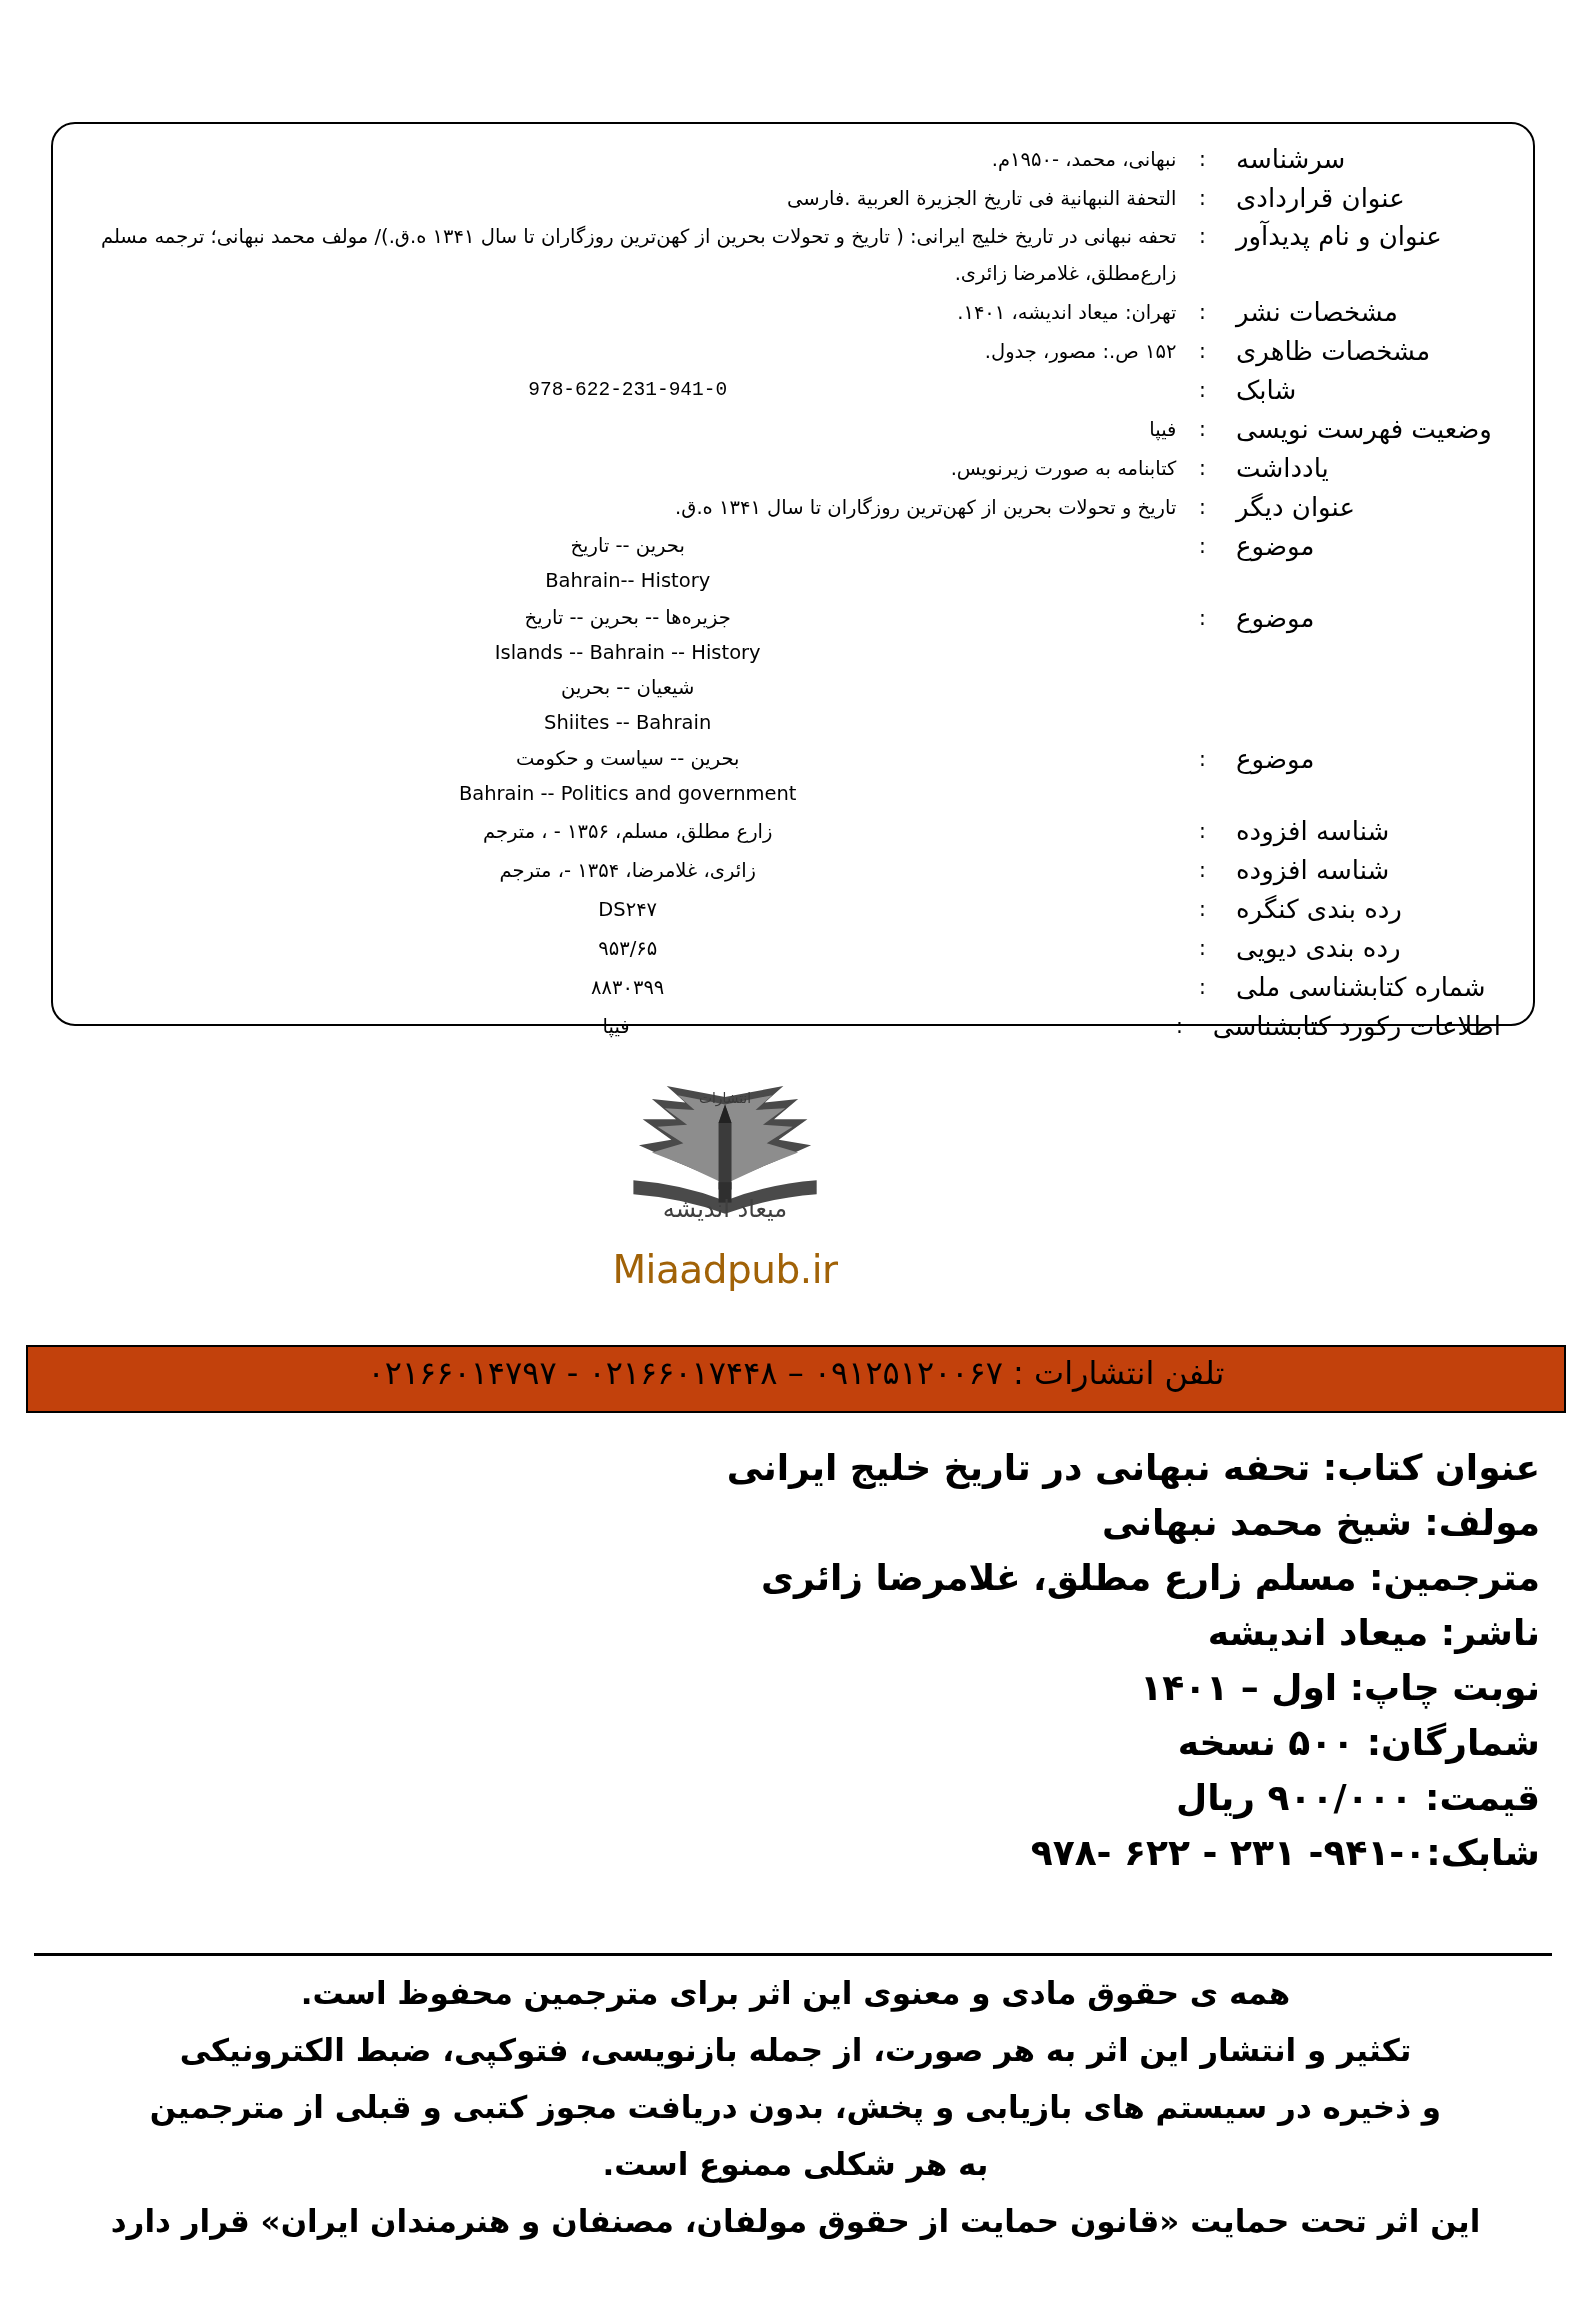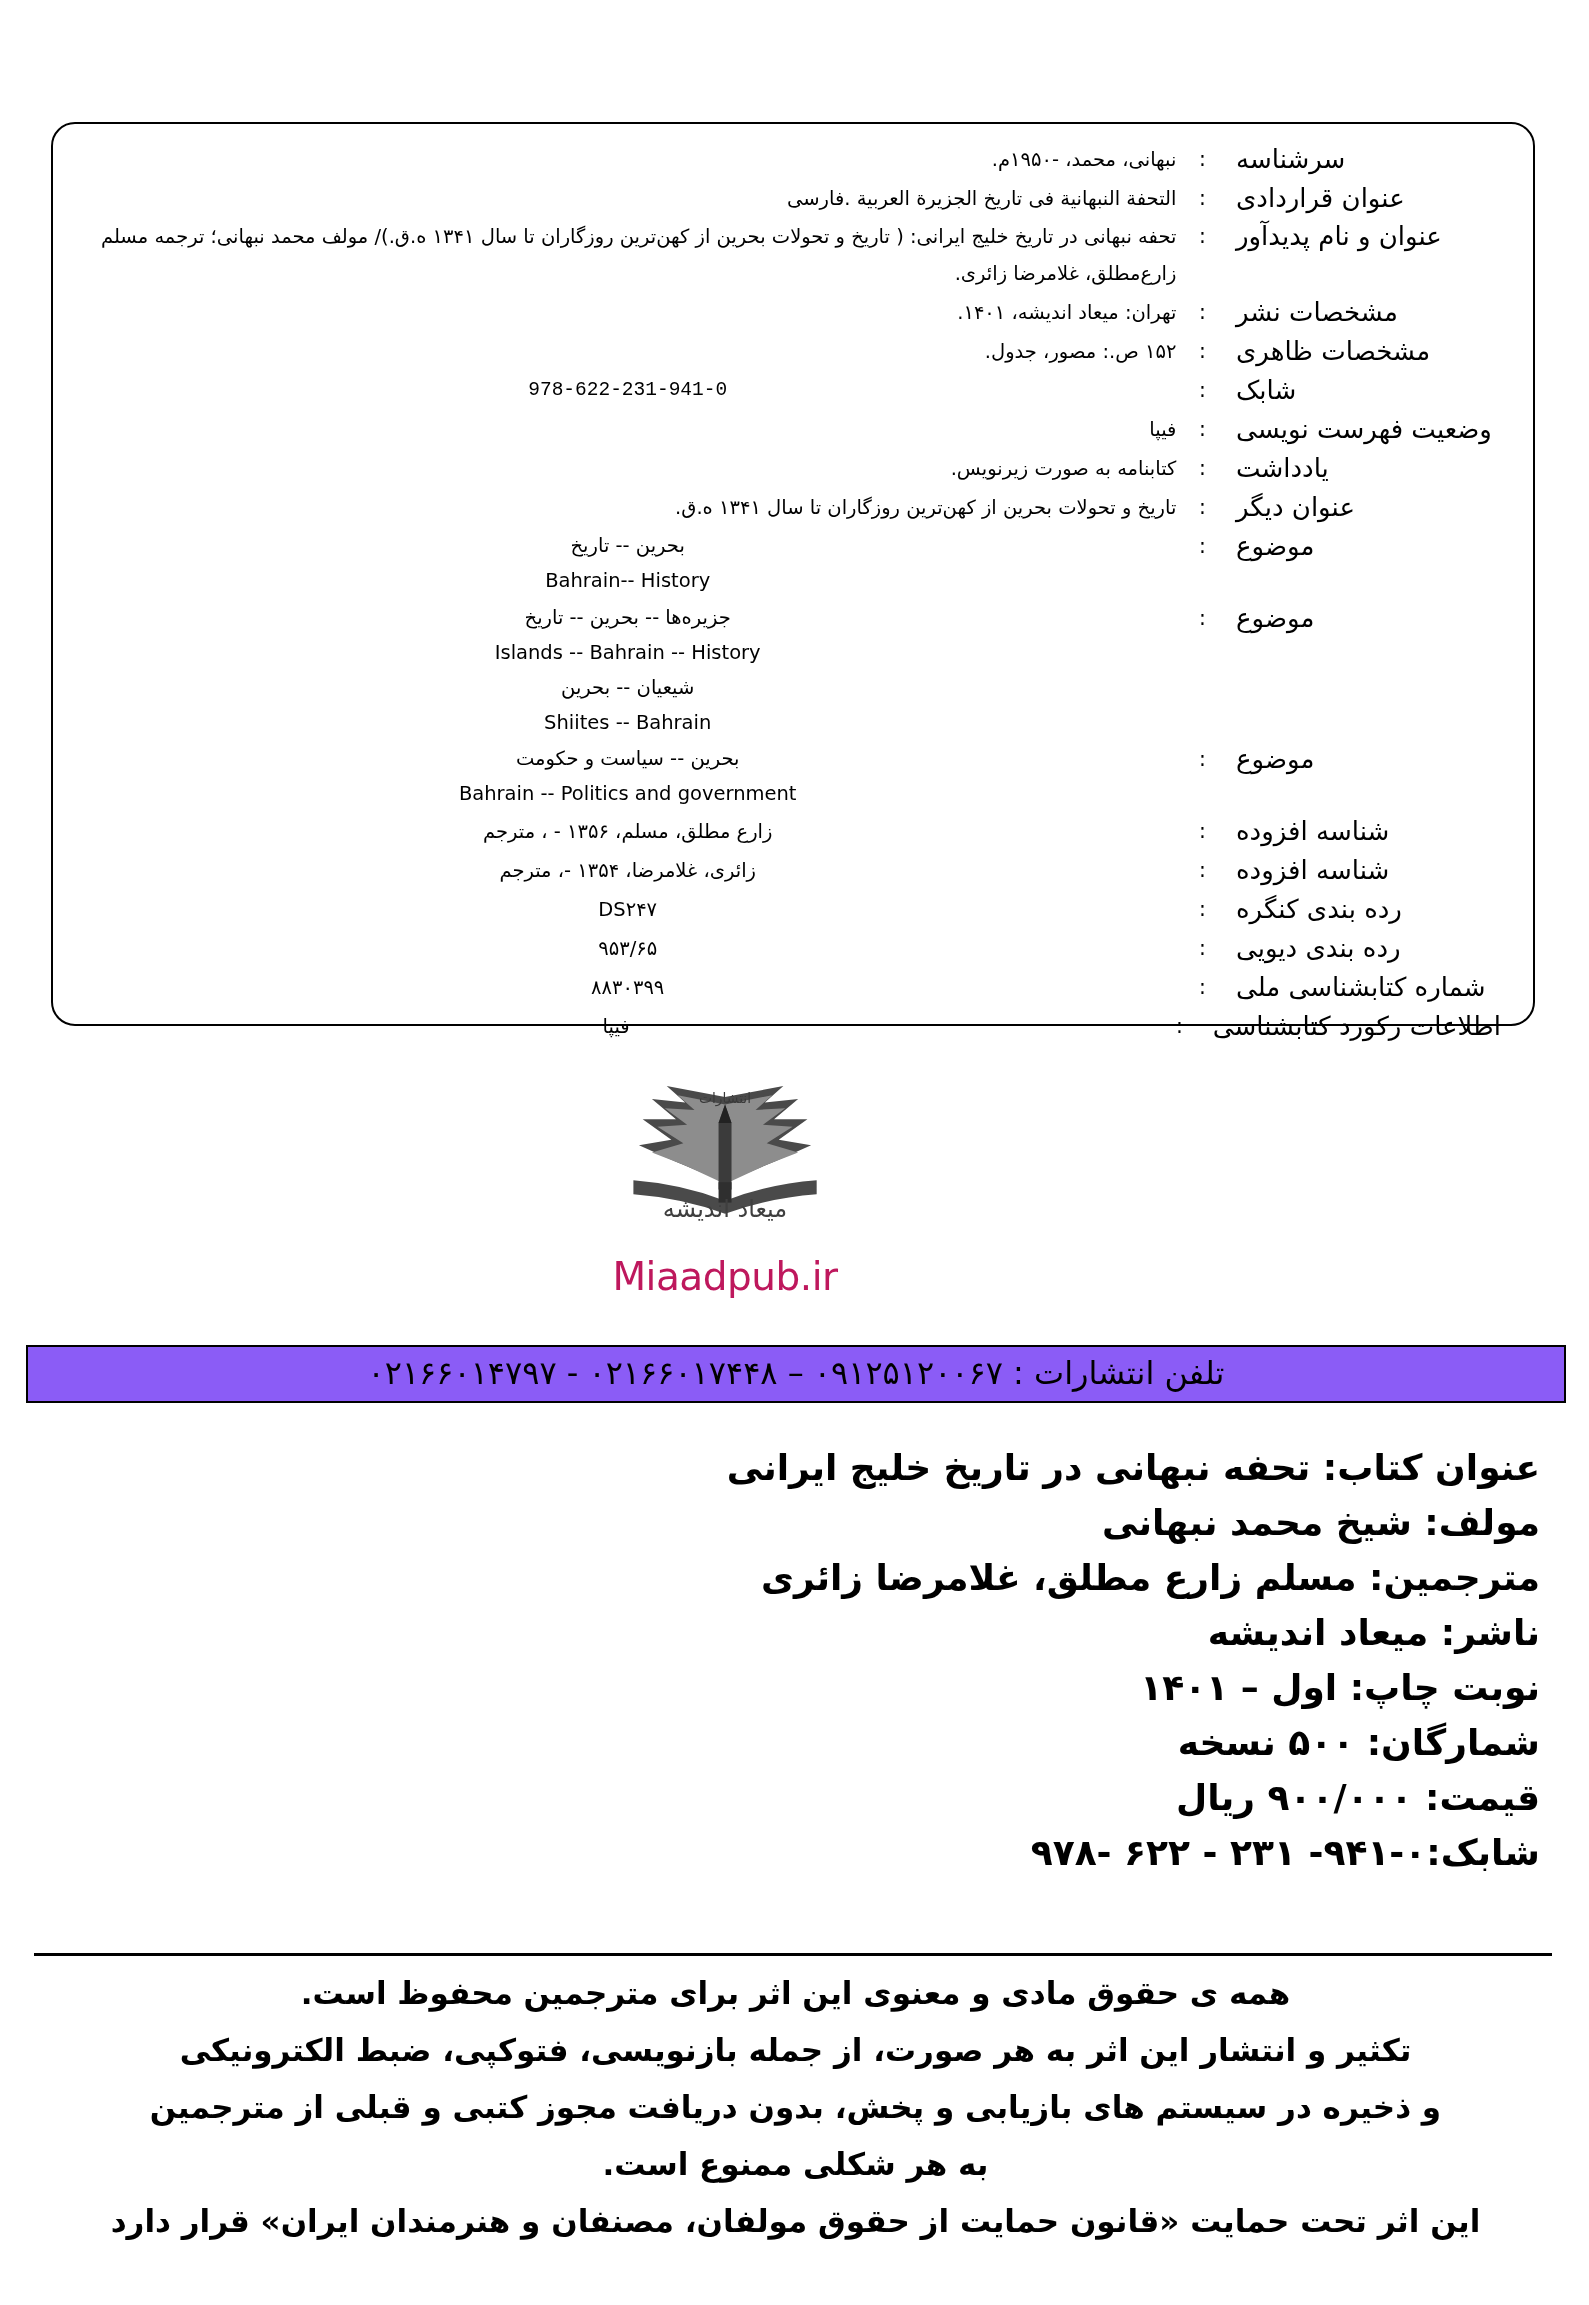--- a/index.html
+++ b/index.html
@@ -97,36 +97,36 @@
   }
   .logo-mark {
     display: inline-block;
     width: 199px;
     height: 153px;
     position: relative;
   }
   .logo-site {
     font-family: "DejaVu Sans", "Liberation Sans", sans-serif;
     font-size: 39px;
-    color: #be185d;
+    color: #a16207;
     letter-spacing: -0.5px;
-    margin-top: 26px;
+    margin-top: 19px;
     direction: ltr;
   }
 
   
   .phone-box {
     position: absolute;
     left: 26px;
     top: 1345px;
     width: 1540px;
-    height: 58px;
+    height: 68px;
     border: 2.8px solid #000000;
     box-sizing: border-box;
-    background: #8b5cf6;
+    background: #c2410c;
   }
   .phone-text {
     text-align: center;
     font-size: 32px;
     line-height: 52px;
     white-space: nowrap;
     direction: rtl;
   }
 
   

